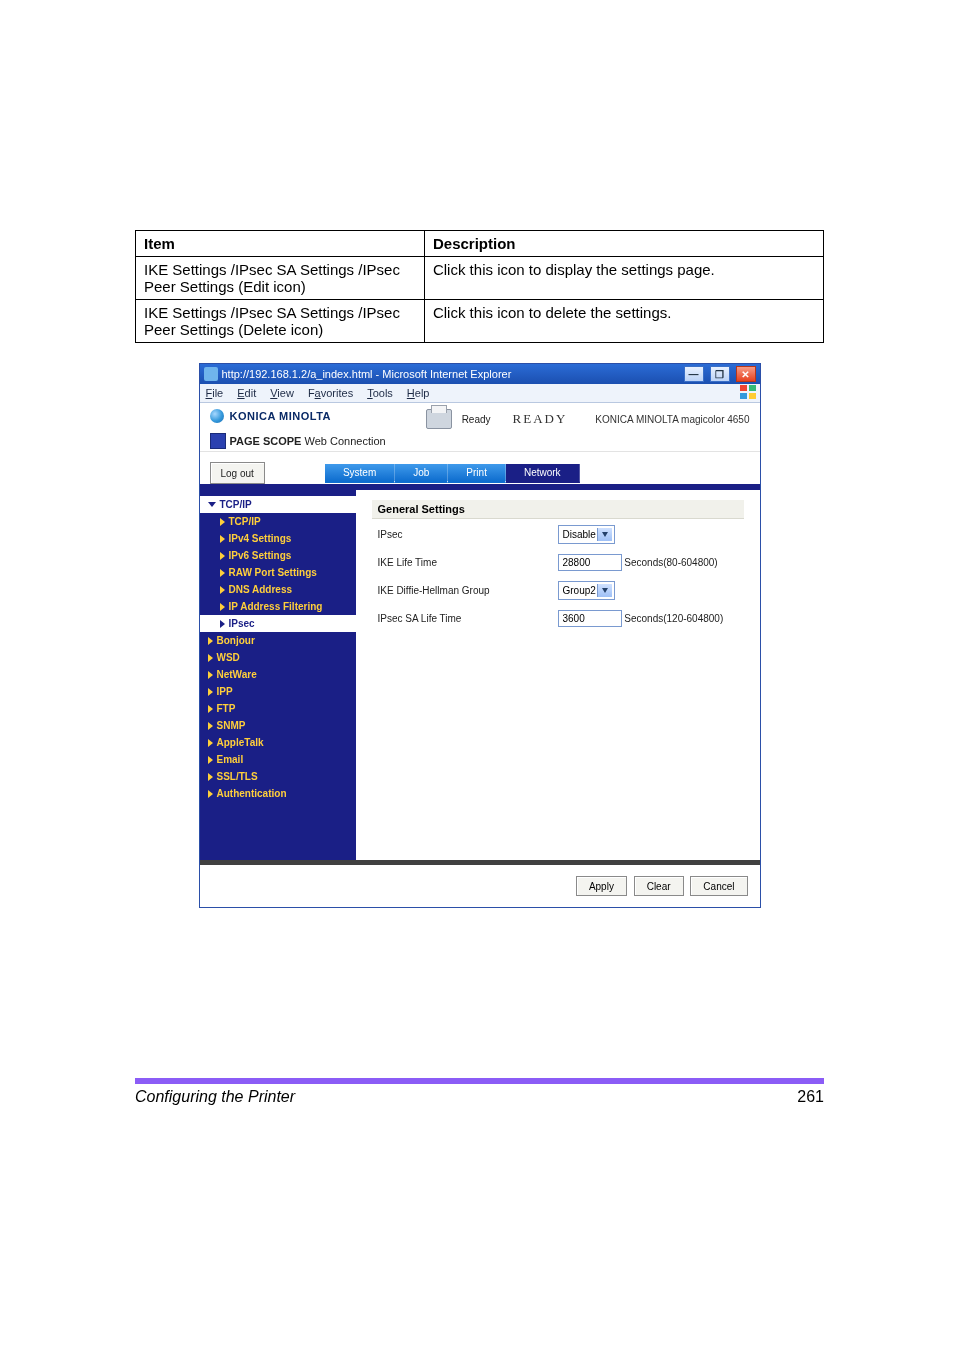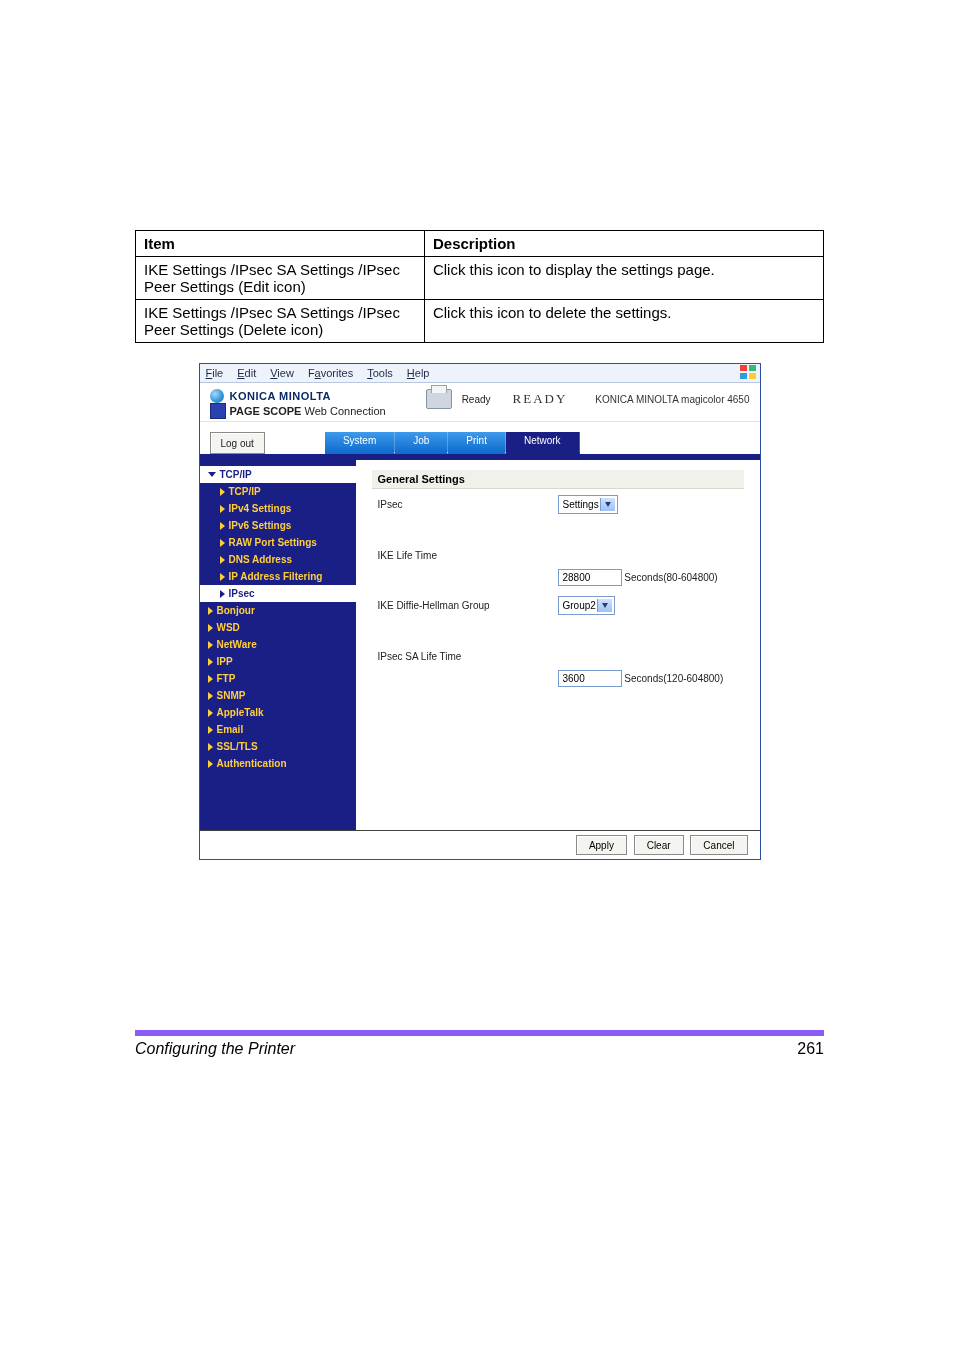--- a/index.html
+++ b/index.html
@@ -91,21 +91,21 @@
       linear-gradient(#39d,#39d) left bottom/7px 6px no-repeat,
       linear-gradient(#fc3,#fc3) right bottom/7px 6px no-repeat;
   }
   .ss-header {
     display: flex;
     align-items: flex-start;
     padding: 6px 10px 2px 10px;
     border-bottom: 1px solid #e3e3e3;
   }
   .ss-header-left {
-    display: flex; flex-direction: column; gap: 0;
+    display: flex; flex-direction: column; gap: 10px;
   }
   .brand-row { display: flex; align-items: center; gap: 6px; }
   .brand-dot {
     width: 14px; height: 14px; border-radius: 50%;
     background: radial-gradient(circle at 35% 35%, #a7d8ff, #3498db 55%, #1b6bb0);
   }
   .brand-name { color: #0a2a66; font-weight: bold; font-size: 11px; letter-spacing: .5px;}
   .pagescope-row { display: flex; align-items:center; gap:4px; font-size:11px; color:#222; }
   .ps-icon { width:14px;height:14px;background:#2b41b0;border:1px solid #1a2b7a; }
   .ss-header-mid {
@@ -125,21 +125,21 @@
     background:#f3f4f6; border:1px solid #9aa1ac; border-bottom:none;
   }
   .ready-small { color:#222; font-size:10px; }
   .ready-big {
     flex:1; text-align:center;
     font-family: "Times New Roman", serif;
     font-size: 13px; letter-spacing: 2px; color:#333;
   }
   .model-name { font-size: 10px; color:#333; white-space: nowrap; margin-left: 6px; }
   .ss-tabs-row {
-    display:flex; 
+    display:flex; align-items:center; 
     padding: 10px 10px 0 10px;
   }
   .logout-btn {
     border:1px solid #8a8a8a; background:#f4f4f0;
     padding: 1px 10px; font-size:10px; color:#222;
     height:18px; display:inline-flex; align-items:center;
     box-shadow: inset 1px 1px 0 #fff;
   }
   .tabs { display:flex; }
   .tab {
@@ -188,24 +188,24 @@
     background: linear-gradient(#cfe1ff,#9fc0f6);
     border-left:1px solid #7a9ad0;
   }
   .sel .caret {
     position:absolute; right:6px; top:6px;
     width:0;height:0;border-left:3px solid transparent;border-right:3px solid transparent;border-top:5px solid #23406a;
     z-index:2;
   }
   .txt {
     border:1px solid #7a9ad0; background:#fff; height:15px; width:54px; font-size:10px;
-    padding:0 4px; display:inline-flex; align-items:center;margin-top:45px;
+    padding:0 4px; display:inline-flex; align-items:center;
   }
   .hint { font-size:10px; color:#222; }
-  .btn-row { text-align:right; padding:4px 12px; border-top:1px solid #404040; }
+  .btn-row { text-align:right; padding:11px 12px; border-top:5px solid #404040; }
   .win-btn {
     border:1px solid #8a8a8a; background:#f4f4f0; padding:1px 12px; font-size:10px;
     box-shadow: inset 1px 1px 0 #fff; margin-left:4px; height:20px;
   }
   .footer-line {
     border-top: 6px solid #8b5cf6;
     margin-top: 170px;
     padding-top: 4px;
     display: flex;
     justify-content: space-between;
@@ -233,20 +233,27 @@
       </tr>
       <tr>
         <td>IKE Settings /IPsec SA Settings /IPsec Peer Settings (Delete icon)</td>
         <td>Click this icon to delete the settings.</td>
       </tr>
     </tbody>
   </table>
 
 
   <div class="screenshot">
+    <div class="ss-titlebar">
+      <span class="tb-icon"></span>
+      <span class="tb-title">http://192.168.1.2/a_index.html - Microsoft Internet Explorer</span>
+      <span class="wbtn">—</span>
+      <span class="wbtn">❐</span>
+      <span class="wbtn close">✕</span>
+    </div>
     <div class="ss-menubar">
       <span class="menu-item"><span class="ul">F</span><span></span>ile</span>
       <span class="menu-item"><span class="ul">E</span>dit</span>
       <span class="menu-item"><span class="ul">V</span>iew</span>
       <span class="menu-item">F<span class="ul">a</span>vorites</span>
       <span class="menu-item"><span class="ul">T</span>ools</span>
       <span class="menu-item"><span class="ul">H</span>elp</span>
       <span class="winlogo"></span>
     </div>
 
@@ -356,21 +363,21 @@
             <span>Authentication</span>
           </div>
       </div>
 
       <div class="content-pane">
         <div class="cp-heading">General Settings</div>
         <div class="cp-form">
           <div class="cp-label">IPsec</div>
           <div>
             <span class="sel">
-                <span>Settings</span>
+                <span>Disable</span>
                 <span class="caret"></span>
               </span>
           </div>
 
           <div class="cp-label">IKE Life Time</div>
           <div>
             <span class="txt">28800</span>
             <span class="hint">Seconds(80-604800)</span>
           </div>
 

